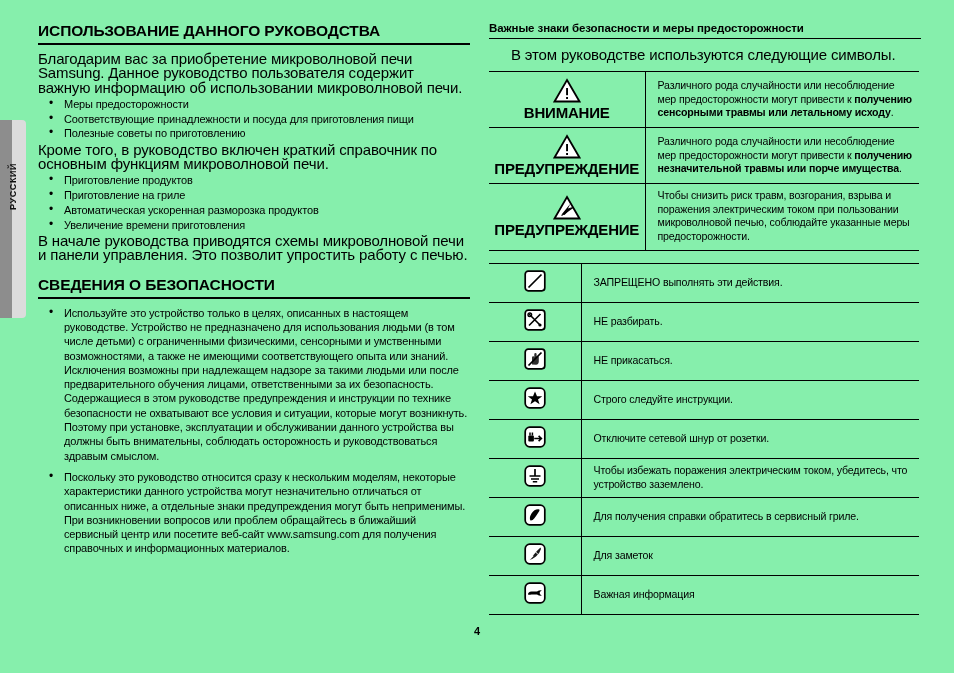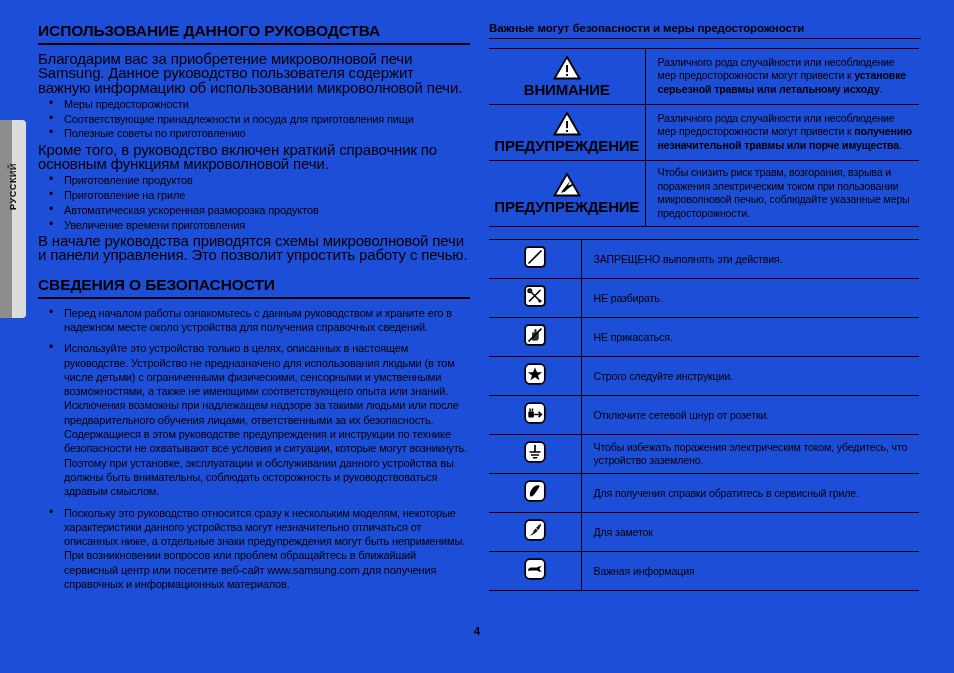--- a/index.html
+++ b/index.html
@@ -6,21 +6,21 @@
   html, body {
     width: 954px; height: 673px;
     background: #ffffff;
     font-family: "Liberation Sans", sans-serif;
     color: #000000;
     overflow: hidden;
   }
   #page {
     position: relative;
     width: 954px; height: 673px;
-    background: #1d4ed8;
+    background: #86efac;
   }
 
   
   #lang-tab {
     position: absolute;
     left: 0px; top: 120px;
     width: 26px; height: 198px;
     background: linear-gradient(to right, #8d8d8d 0px, #8d8d8d 12px, #dcdcdc 12px, #dcdcdc 26px);
     border-top-right-radius: 4px;
     border-bottom-right-radius: 4px;
@@ -203,45 +203,45 @@
       <li>Увеличение времени приготовления</li>
     </ul>
 
     <p class="body">В начале руководства приводятся схемы микроволновой печи и панели управления. Это позволит упростить работу с печью.</p>
 
     <div class="gap-lg"></div>
 
     <h1 class="sect">СВЕДЕНИЯ О БЕЗОПАСНОСТИ</h1>
 
     <ul class="bullets loose">
-      <li>Перед началом работы ознакомьтесь с данным руководством и храните его в надежном месте около устройства для получения справочных сведений.</li>
       <li>Используйте это устройство только в целях, описанных в настоящем руководстве. Устройство не предназначено для использования людьми (в том числе детьми) с ограниченными физическими, сенсорными и умственными возможностями, а также не имеющими соответствующего опыта или знаний. Исключения возможны при надлежащем надзоре за такими людьми или после предварительного обучения лицами, ответственными за их безопасность. Содержащиеся в этом руководстве предупреждения и инструкции по технике безопасности не охватывают все условия и ситуации, которые могут возникнуть. Поэтому при установке, эксплуатации и обслуживании данного устройства вы должны быть внимательны, соблюдать осторожность и руководствоваться здравым смыслом.</li>
       <li>Поскольку это руководство относится сразу к нескольким моделям, некоторые характеристики данного устройства могут незначительно отличаться от описанных ниже, а отдельные знаки предупреждения могут быть неприменимы. При возникновении вопросов или проблем обращайтесь в ближайший сервисный центр или посетите веб-сайт www.samsung.com для получения справочных и информационных материалов.</li>
     </ul>
   </div>
 
   <div id="right-col">
 
-    <h2 class="sub">Важные могут безопасности и меры предосторожности</h2>
-
+    <h2 class="sub">Важные знаки безопасности и меры предосторожности</h2>
+
+    <p class="body" style="margin:0 0 9px 22px;">В этом руководстве используются следующие символы.</p>
 
     <table class="symtab">
       <tbody>
           <tr>
         <td class="icon-cell">
           <span>
             <svg class="tri" width="28" height="25" viewBox="0 0 28 25">
               <path d="M14 2 L26.5 23.5 L1.5 23.5 Z" fill="#ffffff" stroke="#000" stroke-width="1.8"></path>
               <rect x="13.1" y="10" width="1.9" height="7.2" fill="#000"></rect>
               <rect x="13.1" y="19" width="1.9" height="2" fill="#000"></rect>
             </svg>
           </span>
           <span class="warn-label">ВНИМАНИЕ</span>
         </td>
-        <td class="desc-cell"><span>Различного рода случайности или несоблюдение мер предосторожности могут привести к </span><b>установке серьезной травмы или летальному исходу</b><span>.</span></td>
+        <td class="desc-cell"><span>Различного рода случайности или несоблюдение мер предосторожности могут привести к </span><b>получению сенсорными травмы или летальному исходу</b><span>.</span></td>
       </tr>
       <tr>
         <td class="icon-cell">
           <span>
             <svg class="tri" width="28" height="25" viewBox="0 0 28 25">
               <path d="M14 2 L26.5 23.5 L1.5 23.5 Z" fill="#ffffff" stroke="#000" stroke-width="1.8"></path>
               <rect x="13.1" y="10" width="1.9" height="7.2" fill="#000"></rect>
               <rect x="13.1" y="19" width="1.9" height="2" fill="#000"></rect>
             </svg>
           </span>

